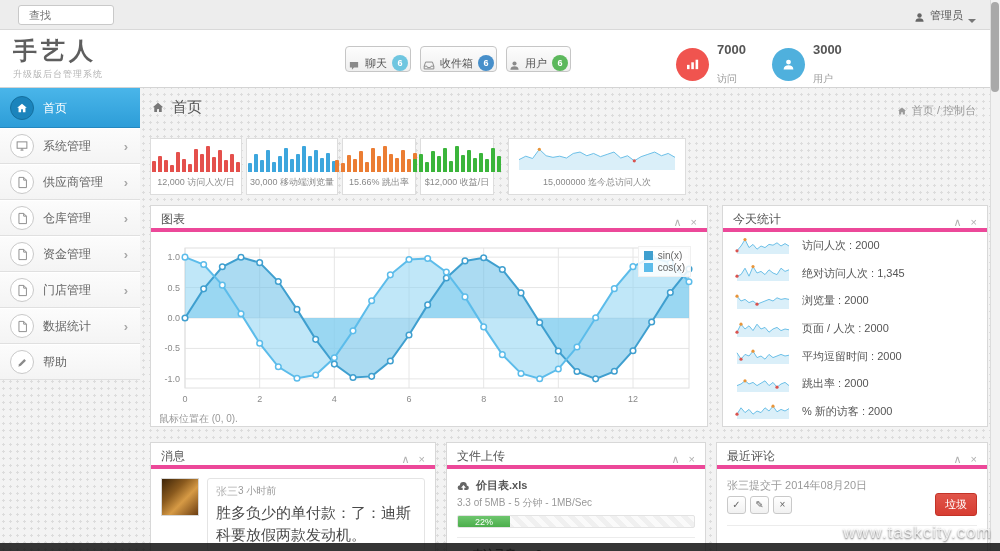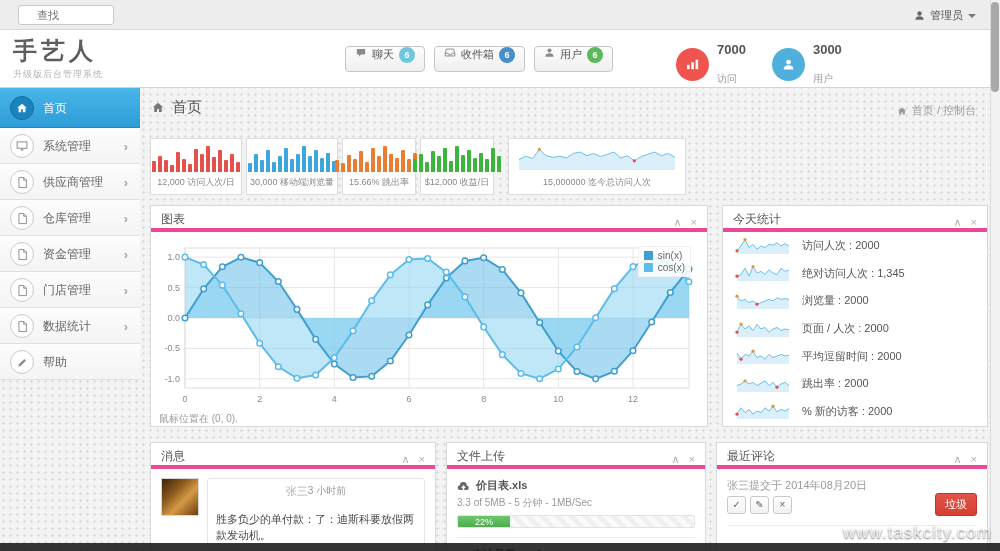--- a/index.html
+++ b/index.html
@@ -1,30 +1,30 @@
 <!DOCTYPE html>
 <html><head>
 <meta charset="utf-8">
 <style>
 *{box-sizing:border-box;margin:0;padding:0;font-family:"Liberation Sans",sans-serif}
 html,body{background:#e9e9e9}
 #app{position:relative;width:1000px;height:551px;overflow:hidden;background:#f3f3f3;
   background-image:radial-gradient(#dcdcdc 1px,rgba(0,0,0,0) 1.1px);background-size:7px 7px}
 
 .topbar{position:absolute;left:0;top:0;width:1000px;height:30px;background:#ededed;border-bottom:1px solid #d9d9d9;z-index:6}
-.search{position:absolute;left:18px;top:5px;width:96px;height:20px;border:1px solid #c9c9c9;border-radius:3px;padding:0 18px;font-size:11px;color:#666;background:#fff;outline:none}
-.userbox{position:absolute;right:24px;top:8px;display:flex;align-items:center;gap:5px;font-size:11px;color:#555;cursor:pointer}
+.search{position:absolute;left:18px;top:5px;width:96px;height:20px;border:1px solid #c9c9c9;border-radius:3px;padding:0 10px;font-size:11px;color:#666;background:#fff;outline:none}
+.userbox{position:absolute;right:24px;top:8px;display:flex;align-items:flex-end;gap:5px;font-size:11px;color:#555;cursor:pointer}
 .caret{width:0;height:0;border-left:4px solid transparent;border-right:4px solid transparent;border-top:4px solid #777}
 
 .header{position:absolute;left:0;top:30px;width:1000px;height:58px;background:#fff;border-bottom:1px solid #d4d4d4;z-index:5}
 .brand{position:absolute;left:13px;top:5px}
 .brand h1{font-size:24px;font-weight:bold;color:#5e5e5e;letter-spacing:4px}
 .brand .sub{font-size:9px;color:#b3b3b3;margin-top:1px;letter-spacing:1px}
 .qgroup{position:absolute;left:345px;top:16px;display:flex;gap:9px}
-.qbtn{display:flex;align-items:flex-start;gap:5px;height:26px;padding:0 9px;background:linear-gradient(#fdfdfd,#efefef);border:1px solid #c6c6c6;border-radius:4px;font-size:11px;color:#555;cursor:pointer}
+.qbtn{display:flex;align-items:flex-end;gap:5px;height:26px;padding:0 2px;background:linear-gradient(#fdfdfd,#efefef);border:1px solid #c6c6c6;border-radius:4px;font-size:11px;color:#555;cursor:pointer}
 .qbtn svg{color:#8a8a8a}
 .qbadge{min-width:16px;height:16px;border-radius:50%;color:#fff;font-size:9px;line-height:16px;text-align:center;font-weight:bold}
 .sgroup{position:absolute;left:676px;top:12px;display:flex;gap:26px}
 .sstat{display:flex;align-items:center;gap:8px}
 .scircle{width:33px;height:33px;border-radius:50%;display:flex;align-items:center;justify-content:center;color:#fff;flex:none}
 .sval{font-size:13px;font-weight:bold;color:#555}
 .slab{font-size:10px;color:#9a9a9a;margin-top:15px}
 
 .sidebar{position:absolute;left:0;top:88px;width:140px;z-index:4}
 .sitem{display:flex;align-items:center;height:36px;padding-left:10px;background:linear-gradient(#fcfcfc,#f4f4f4);border-bottom:1px solid #e0e0e0;border-top:1px solid #fff;cursor:pointer;position:relative}
@@ -62,24 +62,24 @@
 .tlabel{font-size:11px;color:#555;white-space:nowrap}
 
 .msgpanel{left:150px;top:442px;width:286px;height:190px}
 .uppanel{left:446px;top:442px;width:260px;height:190px}
 .cmtpanel{left:716px;top:442px;width:272px;height:190px}
 .pbody{padding:9px 10px}
 .msg{display:flex;gap:8px}
 .msg.rev{flex-direction:row-reverse;margin-top:11px}
 .avatar{width:38px;height:38px;flex:none;border:1px solid #d8d8d8;background:linear-gradient(135deg,#3d2408 0%,#8a5a1e 35%,#d69a45 60%,#6b3d12 100%)}
 .bubble{flex:1;border:1px solid #e4e4e4;border-radius:3px;padding:5px 8px;background:#fff}
-.bhead{display:flex;justify-content:center;margin-bottom:13px}
+.bhead{display:flex;justify-content:flex-start;margin-bottom:3px}
 .bname{font-size:11px;color:#b0b0b0}
 .btime{font-size:10px;color:#9a9a9a}
-.btext{font-size:11px;color:#4a4a4a;line-height:1.45}
+.btext{font-size:15px;color:#4a4a4a;line-height:1.45}
 .file-name{display:flex;align-items:center;gap:6px;font-size:11px;color:#555;font-weight:bold}
 .file-name svg{color:#666}
 .file-meta{font-size:10px;color:#999;margin:3px 0 5px}
 .ptrack{height:13px;border:1px solid #e3e3e3;border-radius:2px;background:repeating-linear-gradient(45deg,#fafafa,#fafafa 5px,#f0f0f0 5px,#f0f0f0 10px);overflow:hidden}
 .pfill{height:100%;background:linear-gradient(#6ec66e,#4cae4c);color:#fff;font-size:9px;line-height:12px;text-align:center}
 .fdivider{border-top:1px solid #ececec;margin:9px 0}
 .cmeta{font-size:11px;color:#9a9a9a}
 .ctext{font-size:11px;color:#555;margin:3px 0 7px;line-height:1.4}
 .cactions{display:flex;align-items:center;gap:4px}
 .cbtn{width:19px;height:18px;border:1px solid #c9c9c9;border-radius:3px;background:linear-gradient(#fff,#f1f1f1);font-size:10px;color:#666;line-height:16px;text-align:center;cursor:pointer}

